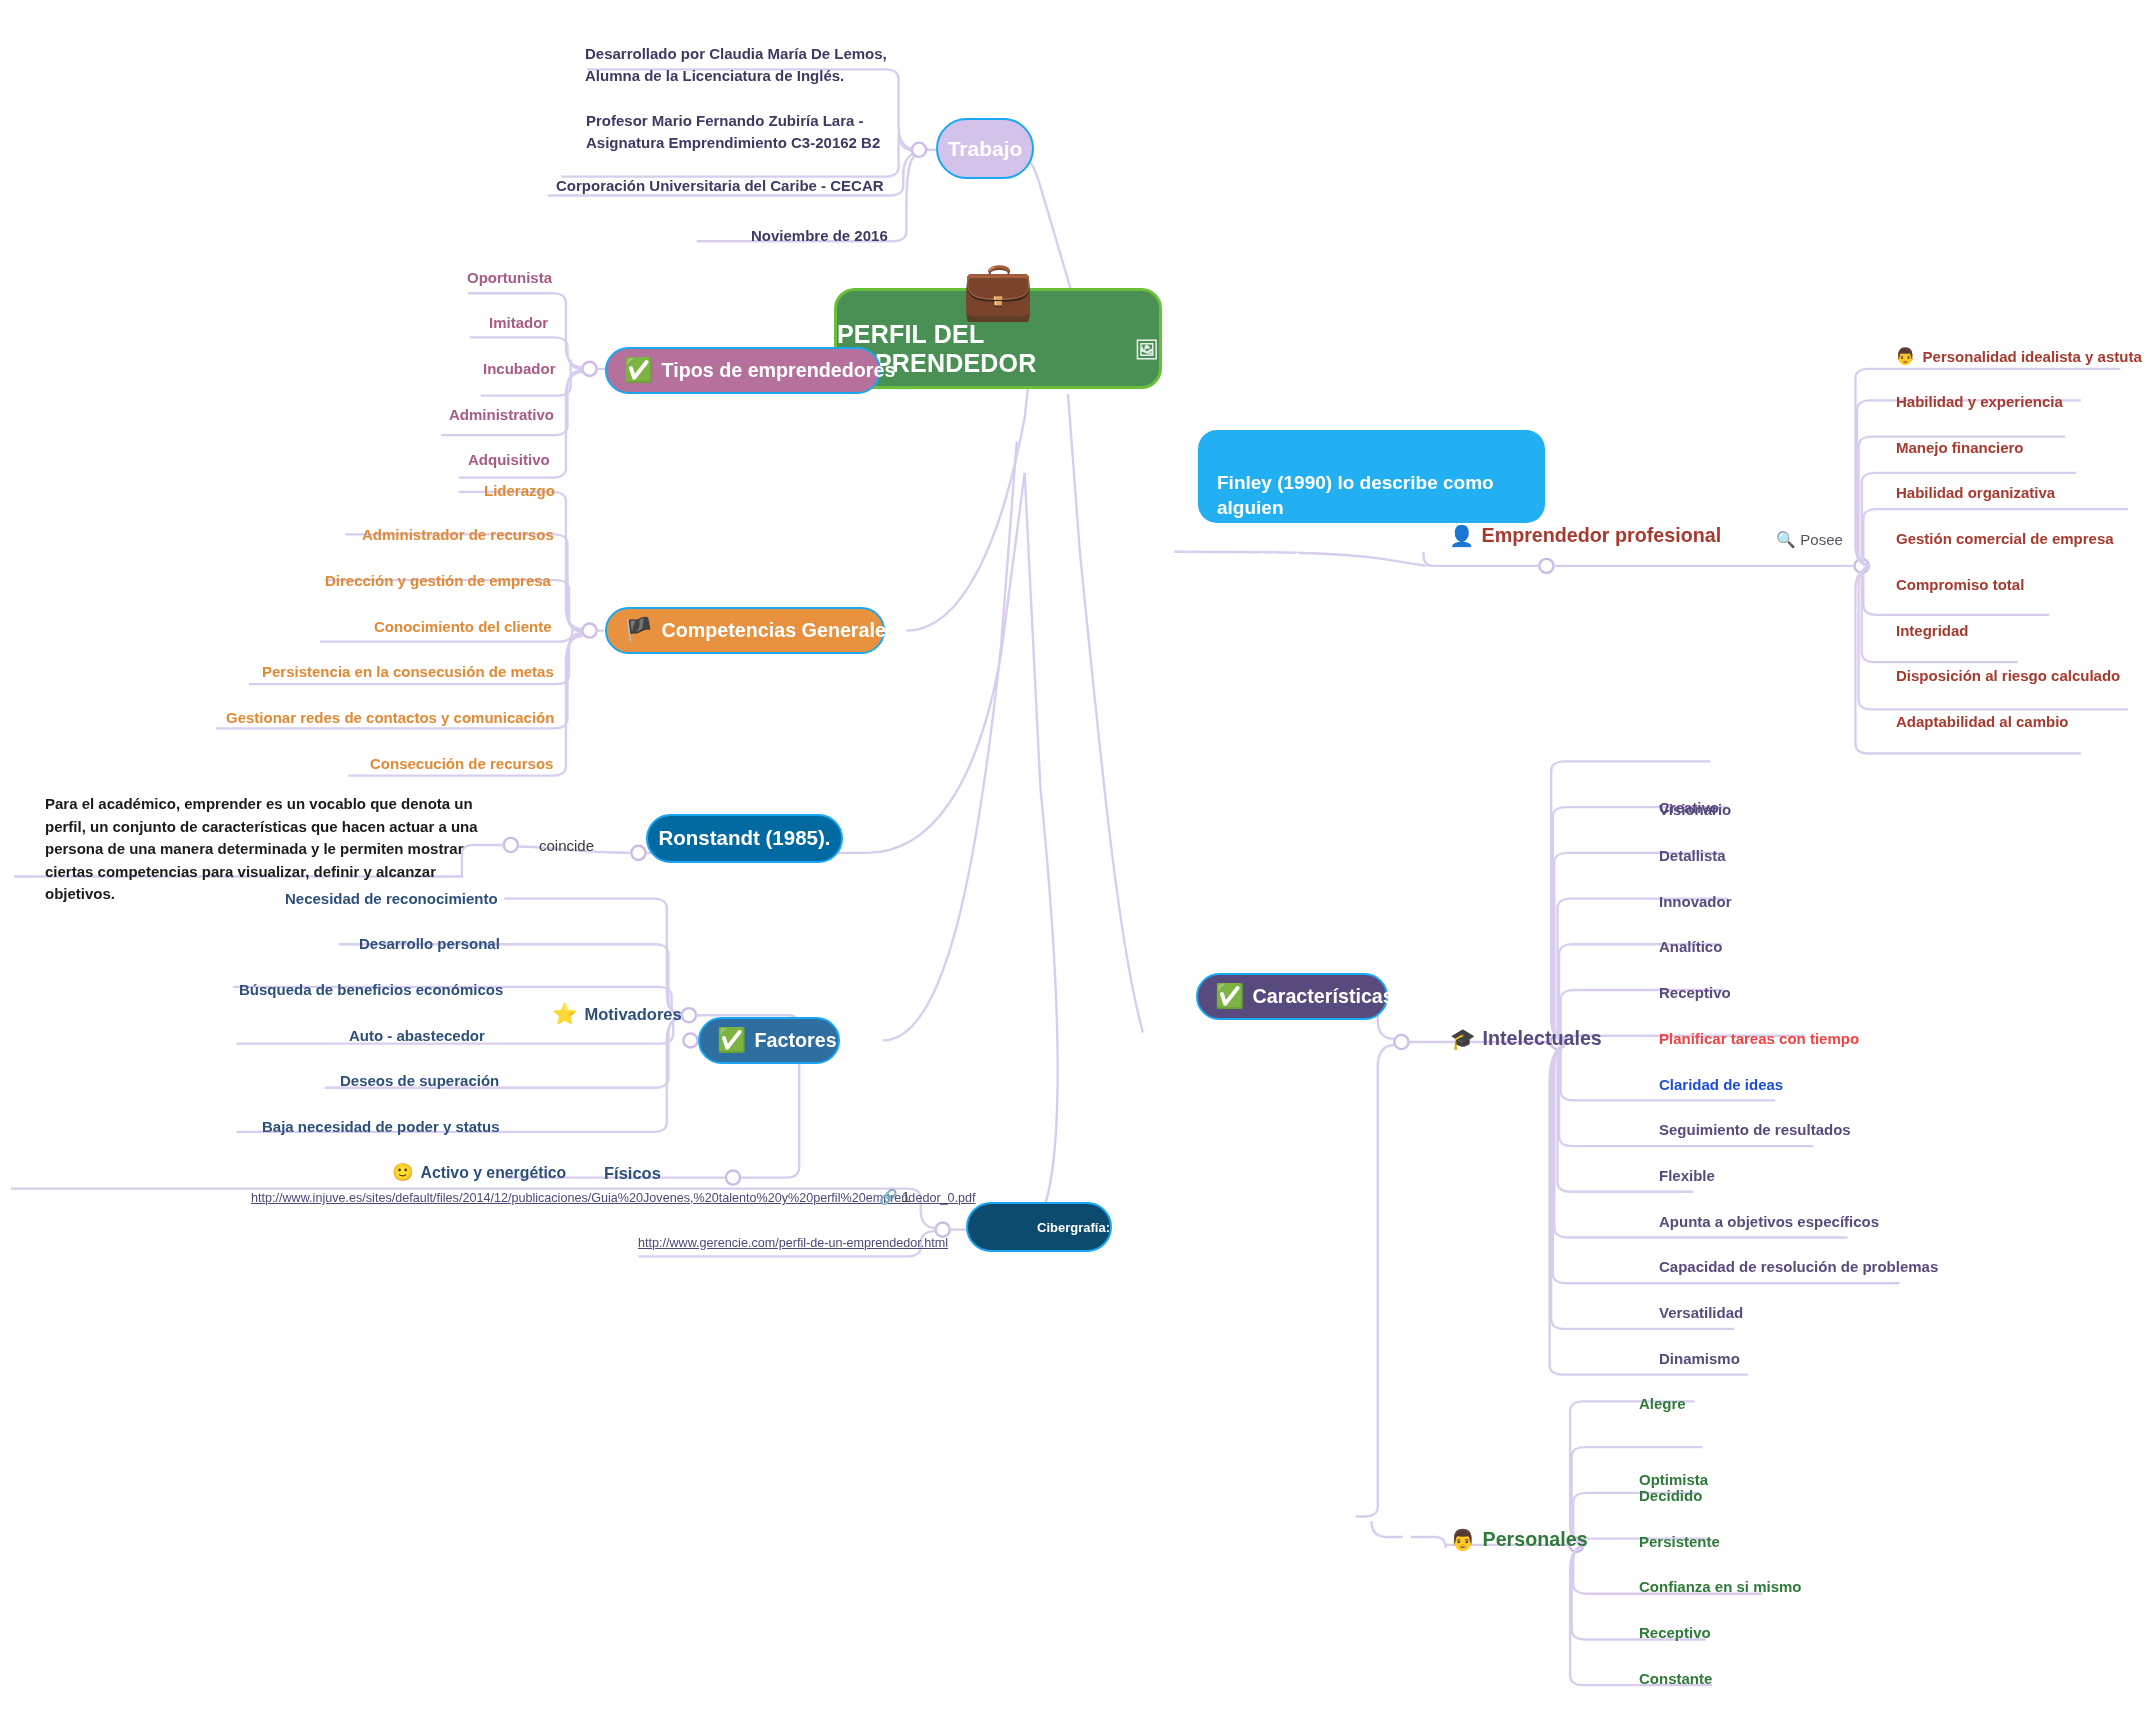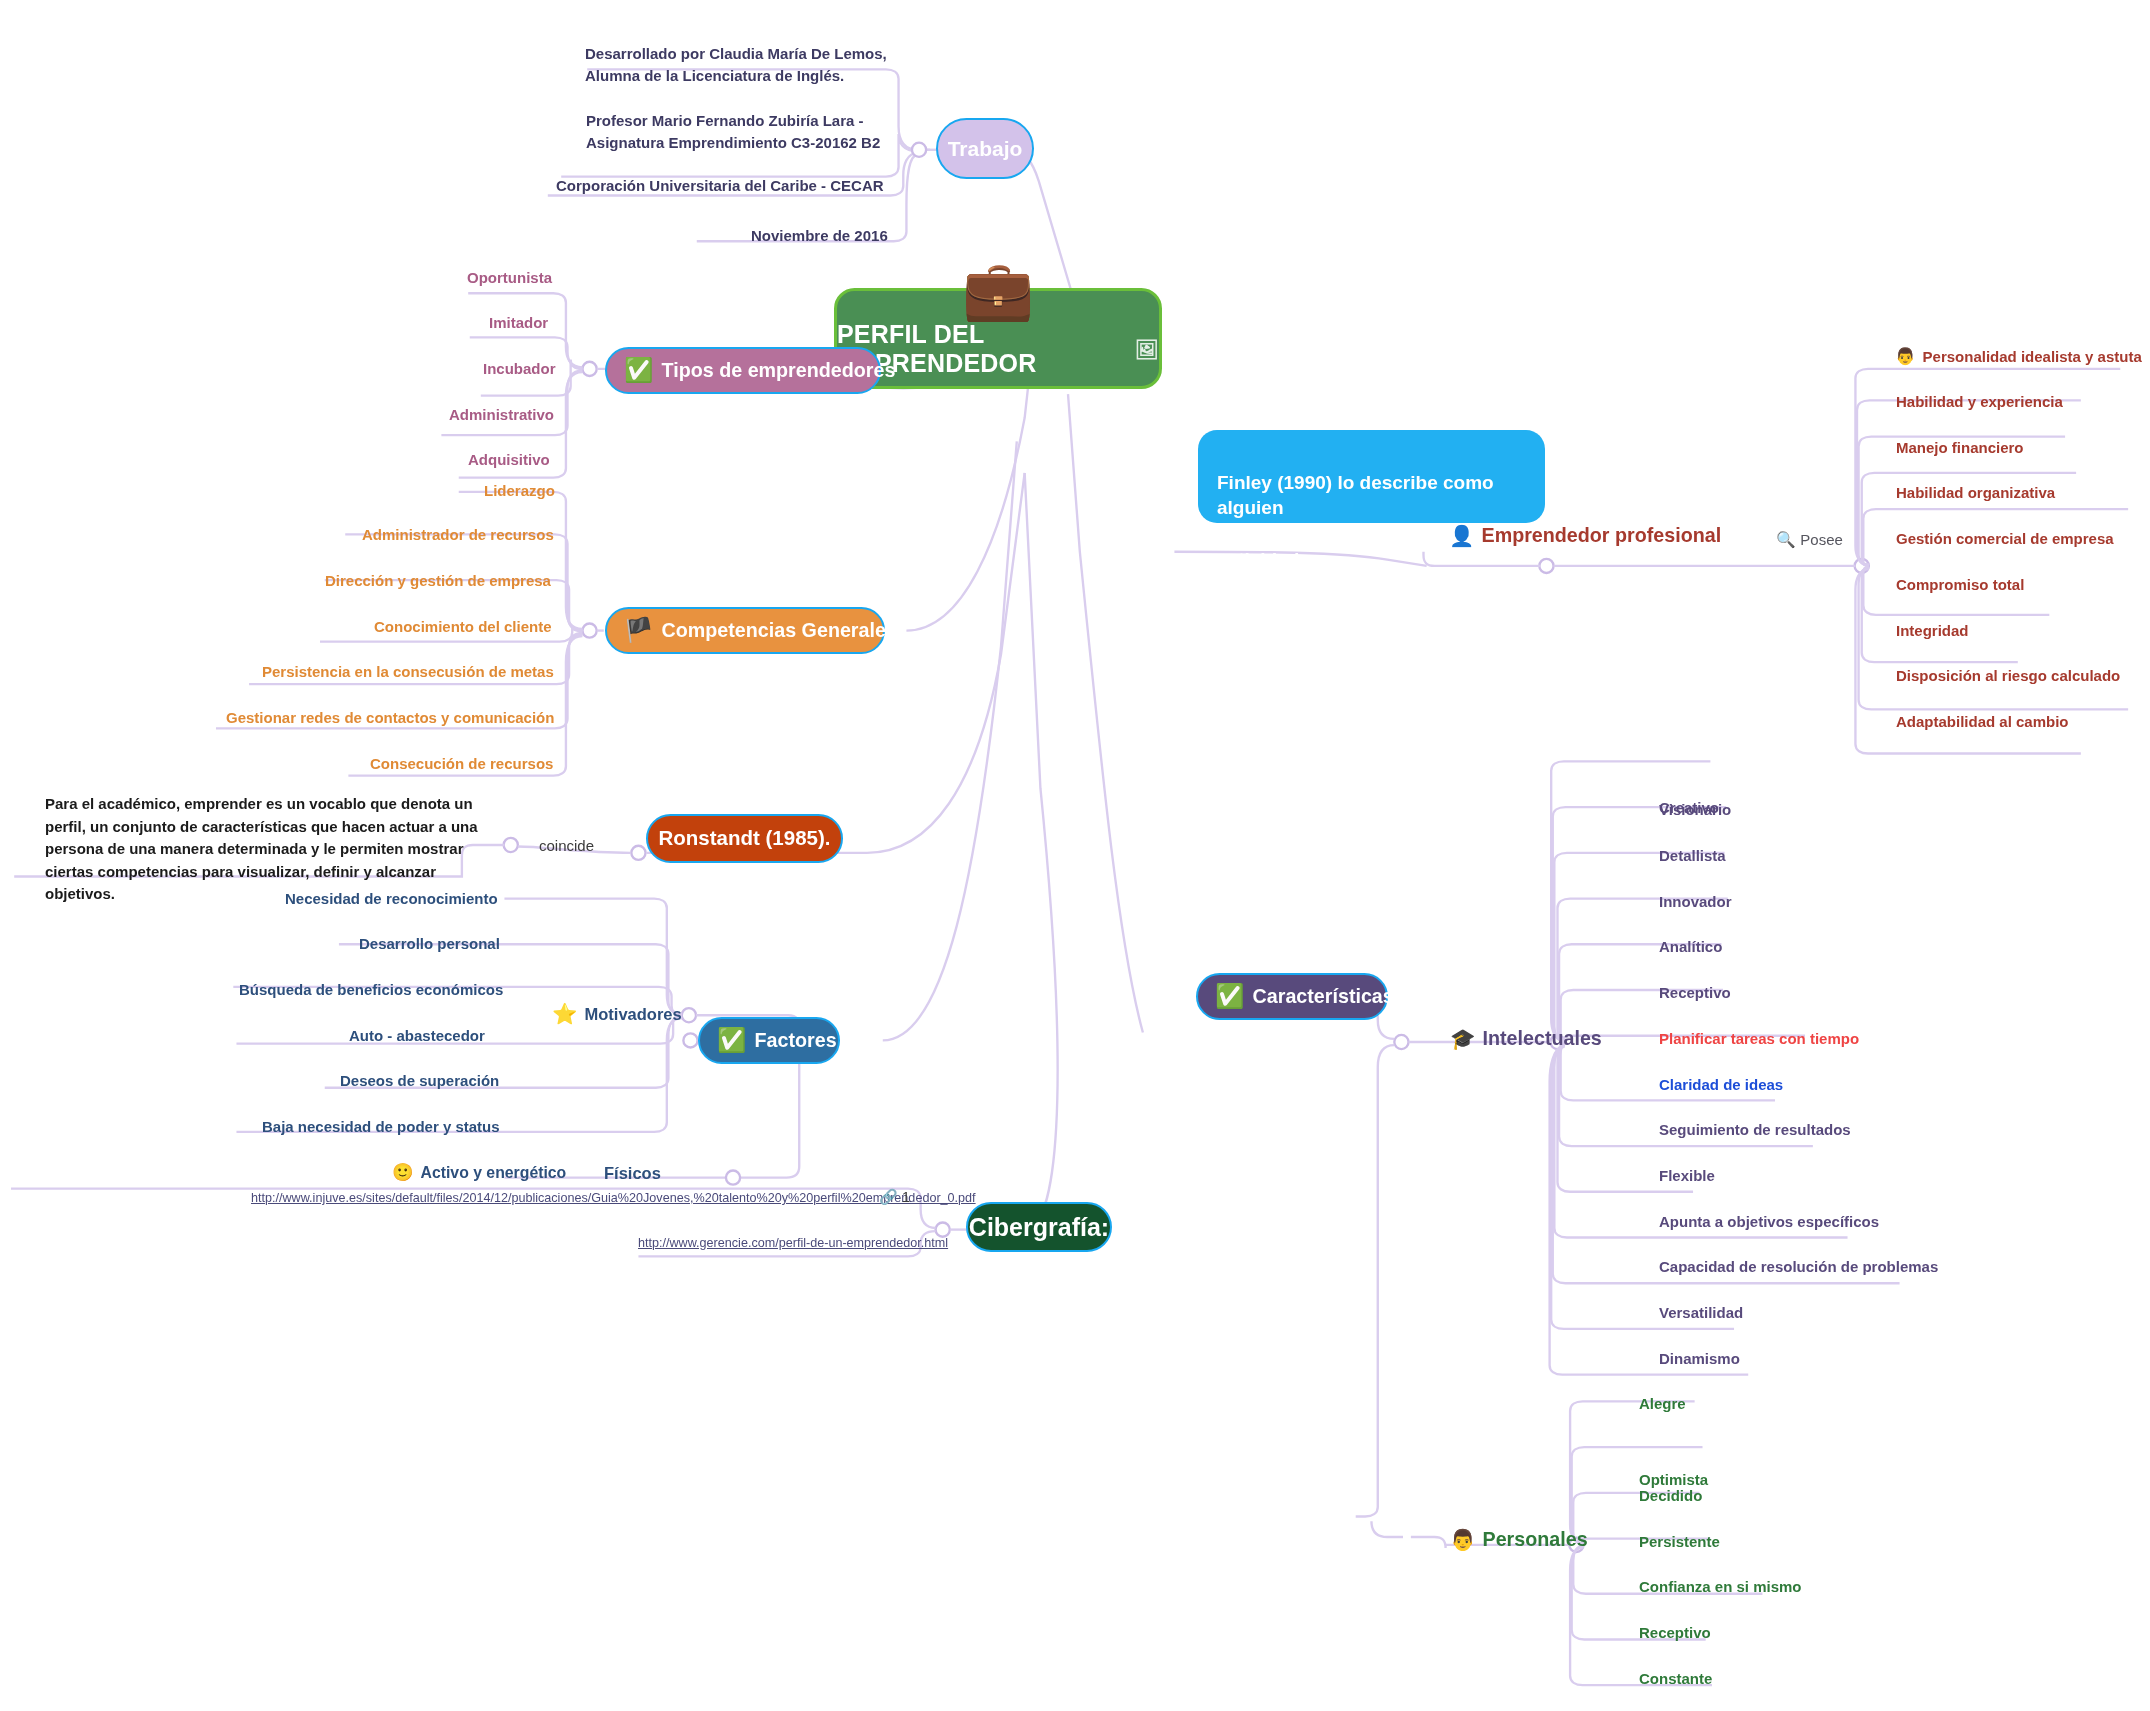--- a/index.html
+++ b/index.html
@@ -226,21 +226,21 @@
   </div>
 
   <div class="leaf" style="left:484px;top:483px;color:#e08a35;">Liderazgo</div>
   <div class="leaf" style="left:362px;top:527px;color:#e08a35;">Administrador de recursos</div>
   <div class="leaf" style="left:325px;top:573px;color:#e08a35;">Dirección y gestión de empresa</div>
   <div class="leaf" style="left:374px;top:619px;color:#e08a35;">Conocimiento del cliente</div>
   <div class="leaf" style="left:262px;top:664px;color:#e08a35;">Persistencia en la consecusión de metas</div>
   <div class="leaf" style="left:226px;top:710px;color:#e08a35;">Gestionar redes de contactos y comunicación</div>
   <div class="leaf" style="left:370px;top:756px;color:#e08a35;">Consecución de recursos</div>
 
-  <div class="pill" style="left:646px;top:814px;width:197px;height:49px;background:#c2410c;justify-content:center;font-size:20.5px;">
+  <div class="pill" style="left:646px;top:814px;width:197px;height:49px;background:#0369a1;justify-content:center;font-size:20.5px;">
     <span>Ronstandt (1985).</span>
   </div>
   <div class="plain" style="left:539px;top:838px;">coincide</div>
   <div class="blacknote" style="left:45px;top:793px;">Para el académico, emprender es un vocablo que denota un
 perfil, un conjunto de características que hacen actuar a una
 persona de una manera determinada y le permiten mostrar
 ciertas competencias para visualizar, definir y alcanzar
 objetivos.</div>
 
   <div class="pill" style="left:698px;top:1017px;width:142px;height:47px;background:#2e6ea1;padding:0 17.3px;font-size:19.7px;">
@@ -261,21 +261,21 @@
   <div class="leaf" style="left:262px;top:1119px;color:#2d4f7c;">Baja necesidad de poder y status</div>
 
   <div class="grp" style="left:604px;top:1165px;color:#2d4f7c;font-size:16.5px;">
     <span>Físicos</span>
   </div>
   <div class="grp" style="left:392px;top:1164px;color:#2d4f7c;font-size:15.8px;">
     <span class="emo" style="font-size:17.3px;">🙂</span>
     <span>Activo y energético</span>
   </div>
 
-  <div class="pill" style="left:966px;top:1202px;width:146px;height:50px;background:#14532d;justify-content:center;font-size:25px;">
+  <div class="pill" style="left:966px;top:1202px;width:146px;height:50px;background:#0c4a6e;justify-content:flex-end;font-size:13px;">
     <span>Cibergrafía:</span>
   </div>
 
   <div class="urlnode" style="left:251px;top:1191px;">http://www.injuve.es/sites/default/files/2014/12/publicaciones/Guia%20Jovenes,%20talento%20y%20perfil%20emprendedor_0.pdf</div>
   <div class="linkcount" style="left:879px;top:1188px;">
     <span>🔗</span>
     <span>1</span>
   </div>
   <div class="urlnode" style="left:638px;top:1236px;">http://www.gerencie.com/perfil-de-un-emprendedor.html</div>
 

